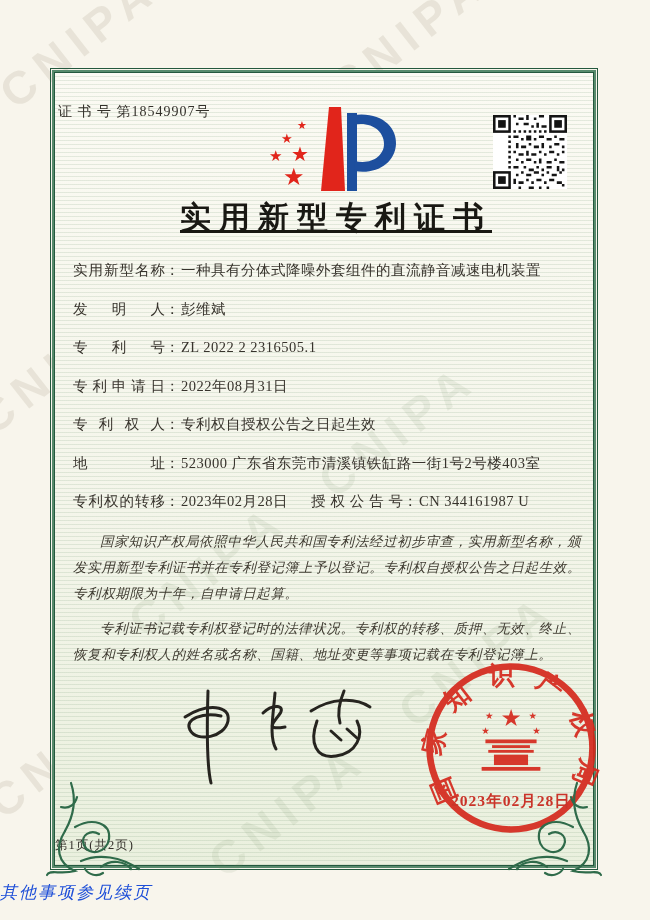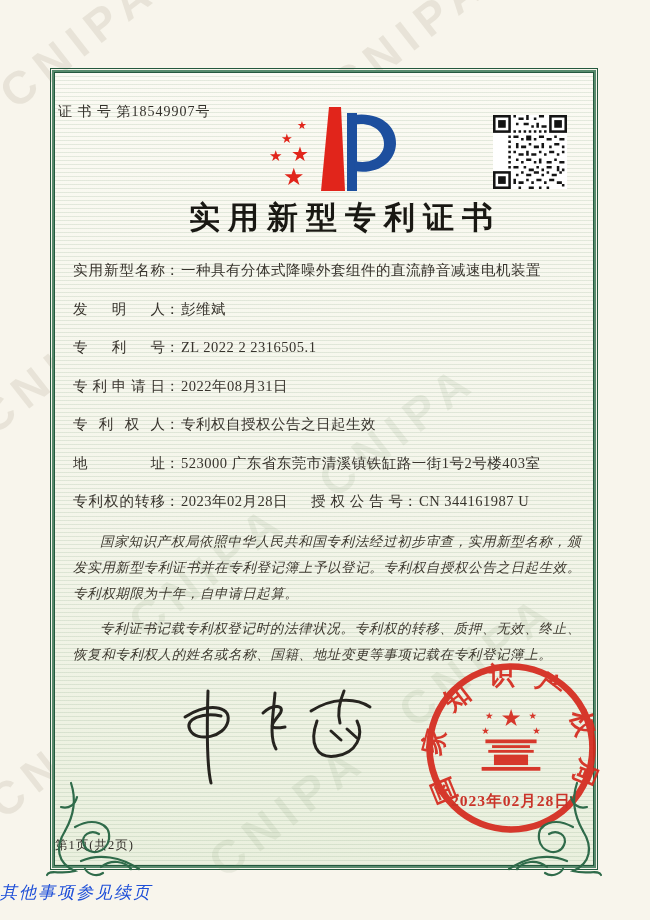--- a/index.html
+++ b/index.html
@@ -30,23 +30,23 @@
     background-image:
       repeating-linear-gradient(0deg, rgba(106,146,108,.16) 0 1px, rgba(0,0,0,0) 1px 4px),
       linear-gradient(180deg,#fbfaf3 0%,#f4f5ea 55%,#eaf0de 100%);
   }
   .wm-in{opacity:.10;color:#6f8a5e;}
   
   .cert-no{position:absolute;left:3px;top:30px;font-size:14px;letter-spacing:1px;color:#33302a;}
   .logo{position:absolute;left:198px;top:30px;}
   .qr{position:absolute;left:438px;top:42px;}
   .title{
-    position:absolute;left:9px;top:124px;width:100%;text-align:center;
+    position:absolute;left:0;top:124px;width:100%;text-align:center;
     font-size:31px;font-weight:bold;letter-spacing:8px;padding-left:24px;
-    box-sizing:border-box;color:#191813;
+    box-sizing:border-box;color:#191813;text-decoration:underline;
   }
   
   .fields{position:absolute;left:18px;top:186px;width:506px;font-size:14.5px;color:#37332c;}
   .f-row{height:22px;line-height:22px;margin-bottom:16.5px;white-space:nowrap;}
   .f-label{
     display:inline-block;width:92px;vertical-align:top;
     text-align:justify;text-align-last:justify;-moz-text-align-last:justify;
   }
   .f-colon{display:inline-block;width:16px;}
   .f-value{letter-spacing:.5px;}

